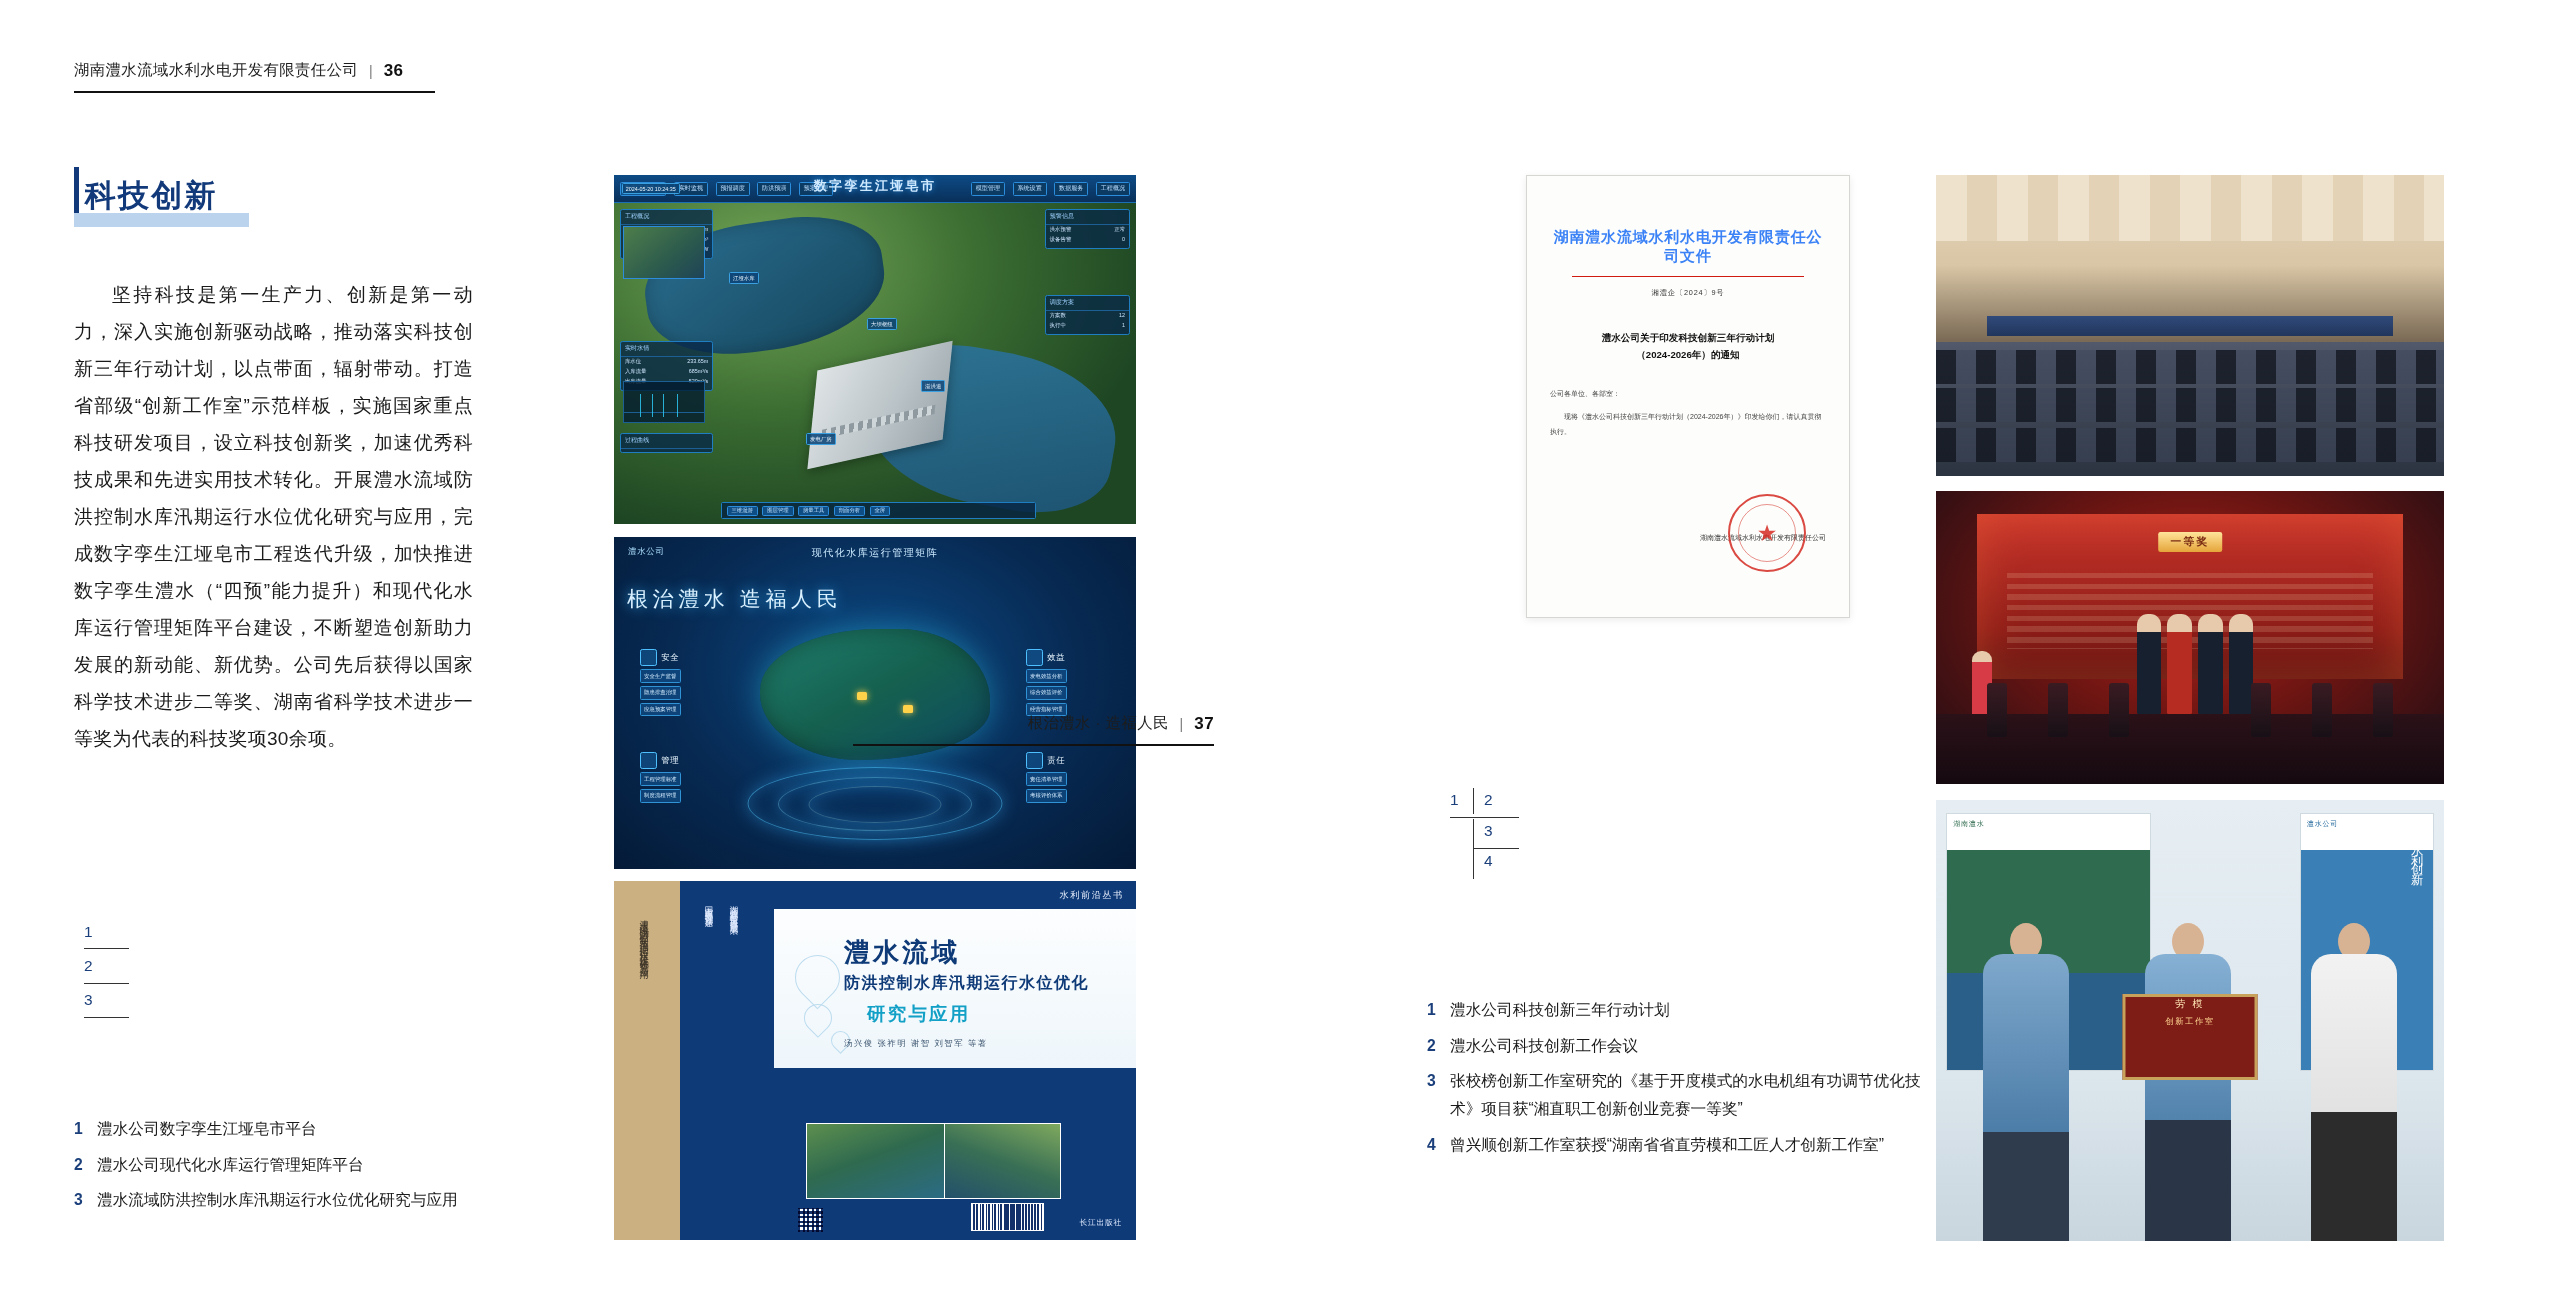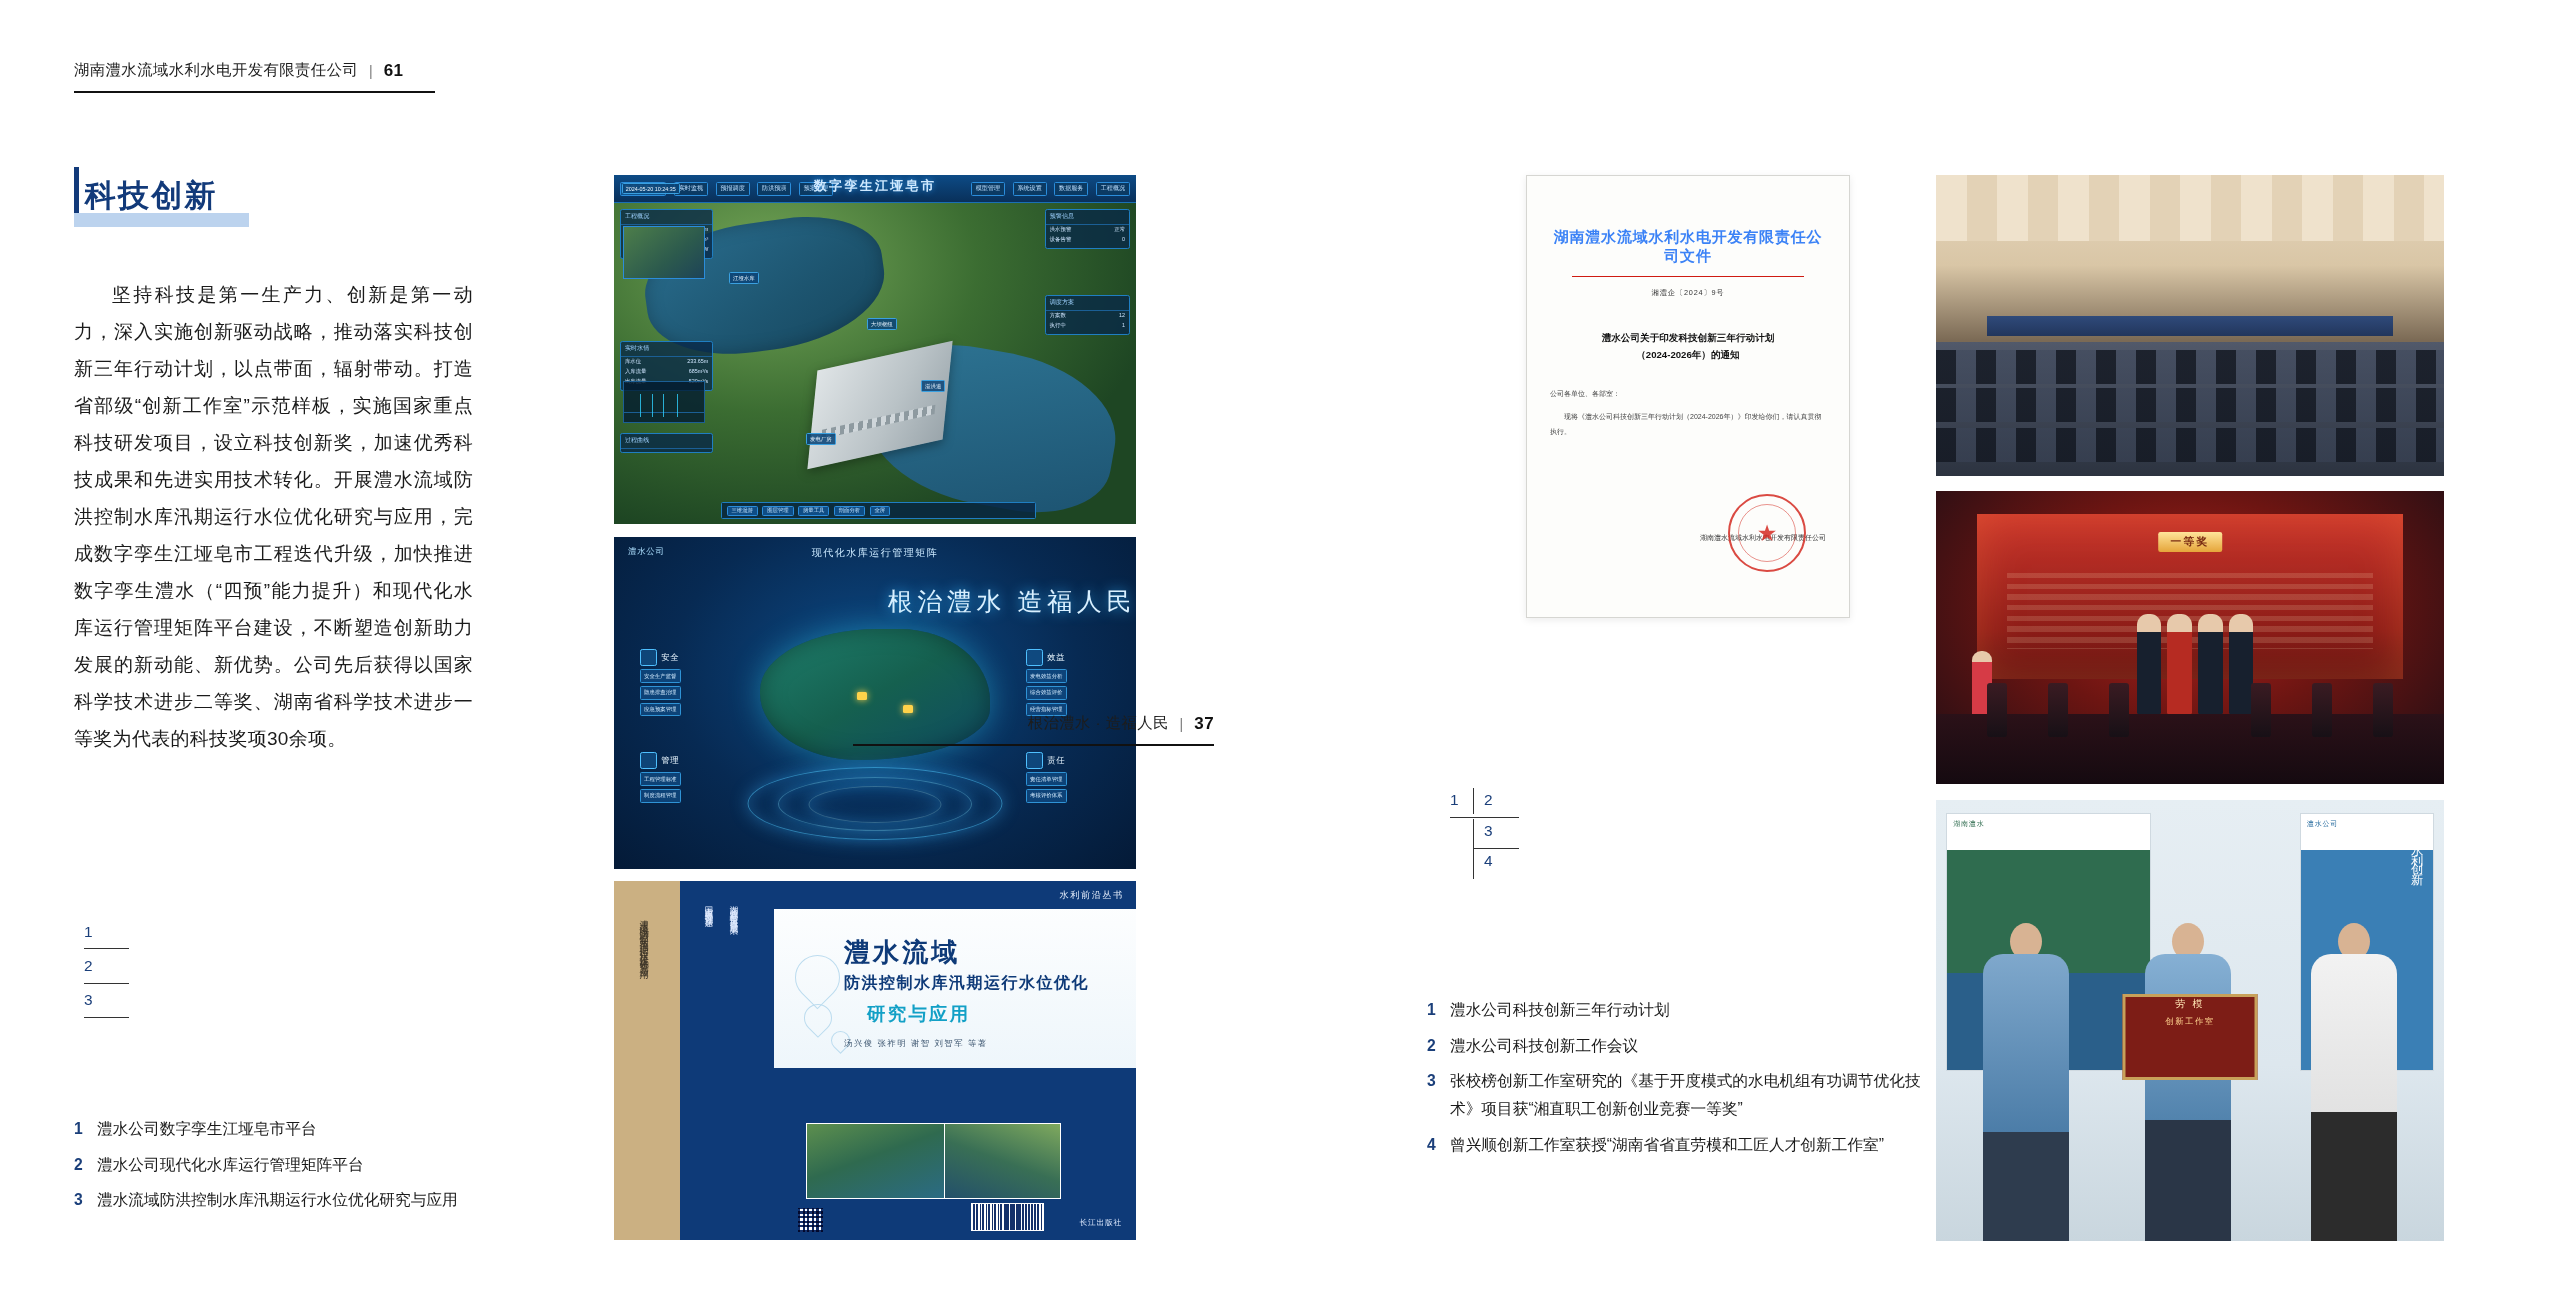--- a/index.html
+++ b/index.html
@@ -268,22 +268,22 @@
 
   
   .shot-matrix { left:614px; top:537px; width:522px; height:332px;
      background: radial-gradient(ellipse at 50% 40%, #0d4a86 0%, #072a53 55%, #041a37 100%); }
   .mx-head { position:absolute; left:0; right:0; top:7.7px; text-align:center; }
   .mx-head .logo {
     position:absolute; left:14px; top:1.5px; font-size:8.4px; color:#aee0ff; letter-spacing:0.8px;
   }
   .mx-head .t { font-size:10px; color:#cbe9ff; letter-spacing:1.5px; }
   .mx-slogan {
-    position:absolute; left:0; right:0; top:48px; text-align:right;
-    font-size:25px; color:#d9f0ff; letter-spacing:4.6px;
+    position:absolute; left:13px; right:0; top:48px; text-align:left;
+    font-size:21px; color:#d9f0ff; letter-spacing:4.6px;
     text-shadow:0 0 12.3px #2ba7ef;
   }
   .mx-map {
     position:absolute; left:50%; top:92px; transform:translateX(-50%);
     width:230px; height:131px;
     background: linear-gradient(150deg,#1f7f6d,#15604f 50%,#0e4a63);
     border-radius: 52% 40% 58% 44% / 48% 56% 40% 52%;
     box-shadow: 0 0 31px rgba(45,190,220,.45), inset 0 0 23px rgba(0,0,0,.35);
   }
   .mx-dot {
@@ -566,21 +566,21 @@
 </head>
 <body>
 
 <div class="spread">
 
   <div class="page">
 
     <div class="runhead runhead-left">
       <span>湖南澧水流域水利水电开发有限责任公司</span>
       <span class="sep">|</span>
-      <span class="pageno">61</span>
+      <span class="pageno">36</span>
     </div>
     <div class="rule rule-left"></div>
 
     <div class="section-title-wrap">
       <div class="section-title">科技创新</div>
     </div>
 
     <div class="body-copy">坚持科技是第一生产力、创新是第一动力，深入实施创新驱动战略，推动落实科技创新三年行动计划，以点带面，辐射带动。打造省部级“创新工作室”示范样板，实施国家重点科技研发项目，设立科技创新奖，加速优秀科技成果和先进实用技术转化。开展澧水流域防洪控制水库汛期运行水位优化研究与应用，完成数字孪生江垭皂市工程迭代升级，加快推进数字孪生澧水（“四预”能力提升）和现代化水库运行管理矩阵平台建设，不断塑造创新助力发展的新动能、新优势。公司先后获得以国家科学技术进步二等奖、湖南省科学技术进步一等奖为代表的科技奖项30余项。</div>
 
     <div class="marker-stack marker-left">

